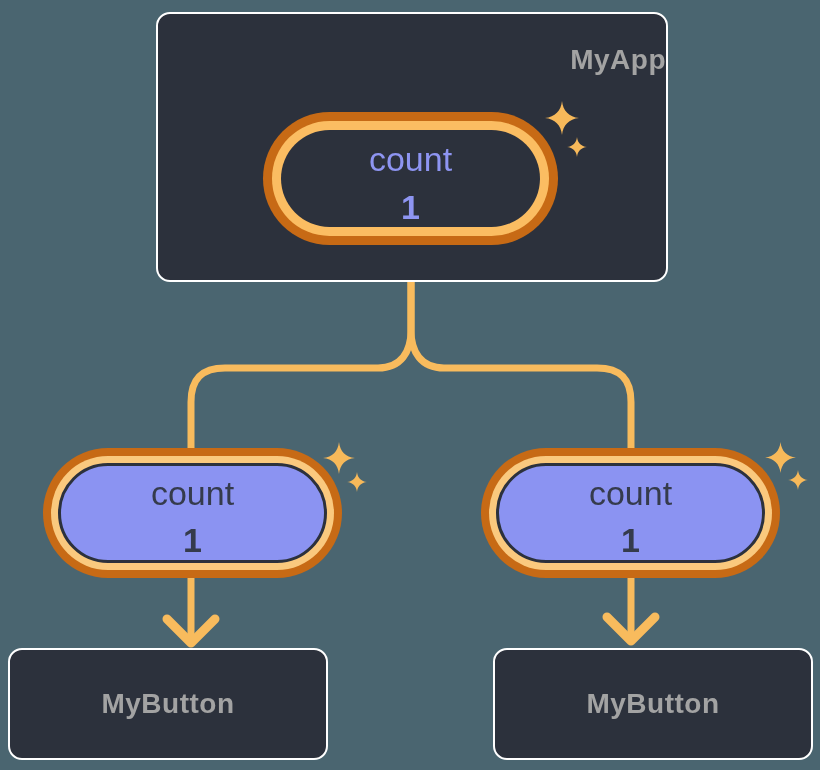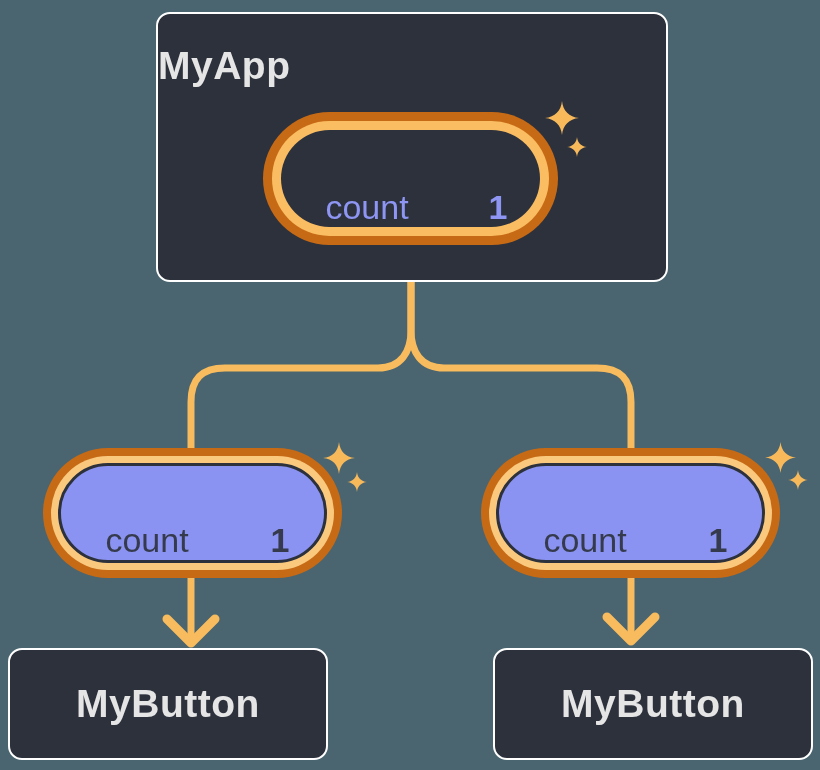--- a/index.html
+++ b/index.html
@@ -21,24 +21,24 @@
     border:2px solid #FFFFFF;
     border-radius:14px;
     box-sizing:border-box;
     z-index:2;
   }
   #myapp-box  { left:156px; top:12px;  width:512px; height:270px; }
   #mybutton-box-left  { left:8px;   top:648px; width:320px; height:112px; display:flex; align-items:center; justify-content:center; }
   #mybutton-box-right { left:493px; top:648px; width:320px; height:112px; display:flex; align-items:center; justify-content:center; }
 
   .node-title {
-    color:#e5e5e5;
-    font-size:39px;
+    color:#a3a3a3;
+    font-size:28px;
     font-weight:bold;
-    text-align:left;
+    text-align:right;
     letter-spacing:0.5px;
   }
   #myapp-box .node-title { margin-top:30px; }
 
   
   .pill-outer {
     position:absolute;
     border-radius:80px;
     background:#C76A15;
     padding:9px;
@@ -49,22 +49,23 @@
     width:100%; height:100%;
     border-radius:70px;
     box-sizing:border-box;
     padding:9px;
   }
   .pill-inner {
     width:100%; height:100%;
     border-radius:60px;
     box-sizing:border-box;
     display:flex;
-    align-items:flex-end;
+    align-items:center;
     overflow:hidden;
+    flex-direction:column;
   }
   .pill-cell {
     display:flex; align-items:center; justify-content:center;
     font-size:34px;
   }
   .cell-name  { flex:1; }
   .cell-value { font-weight:bold; }
   .pill-divider { width:3px; }
 
   

